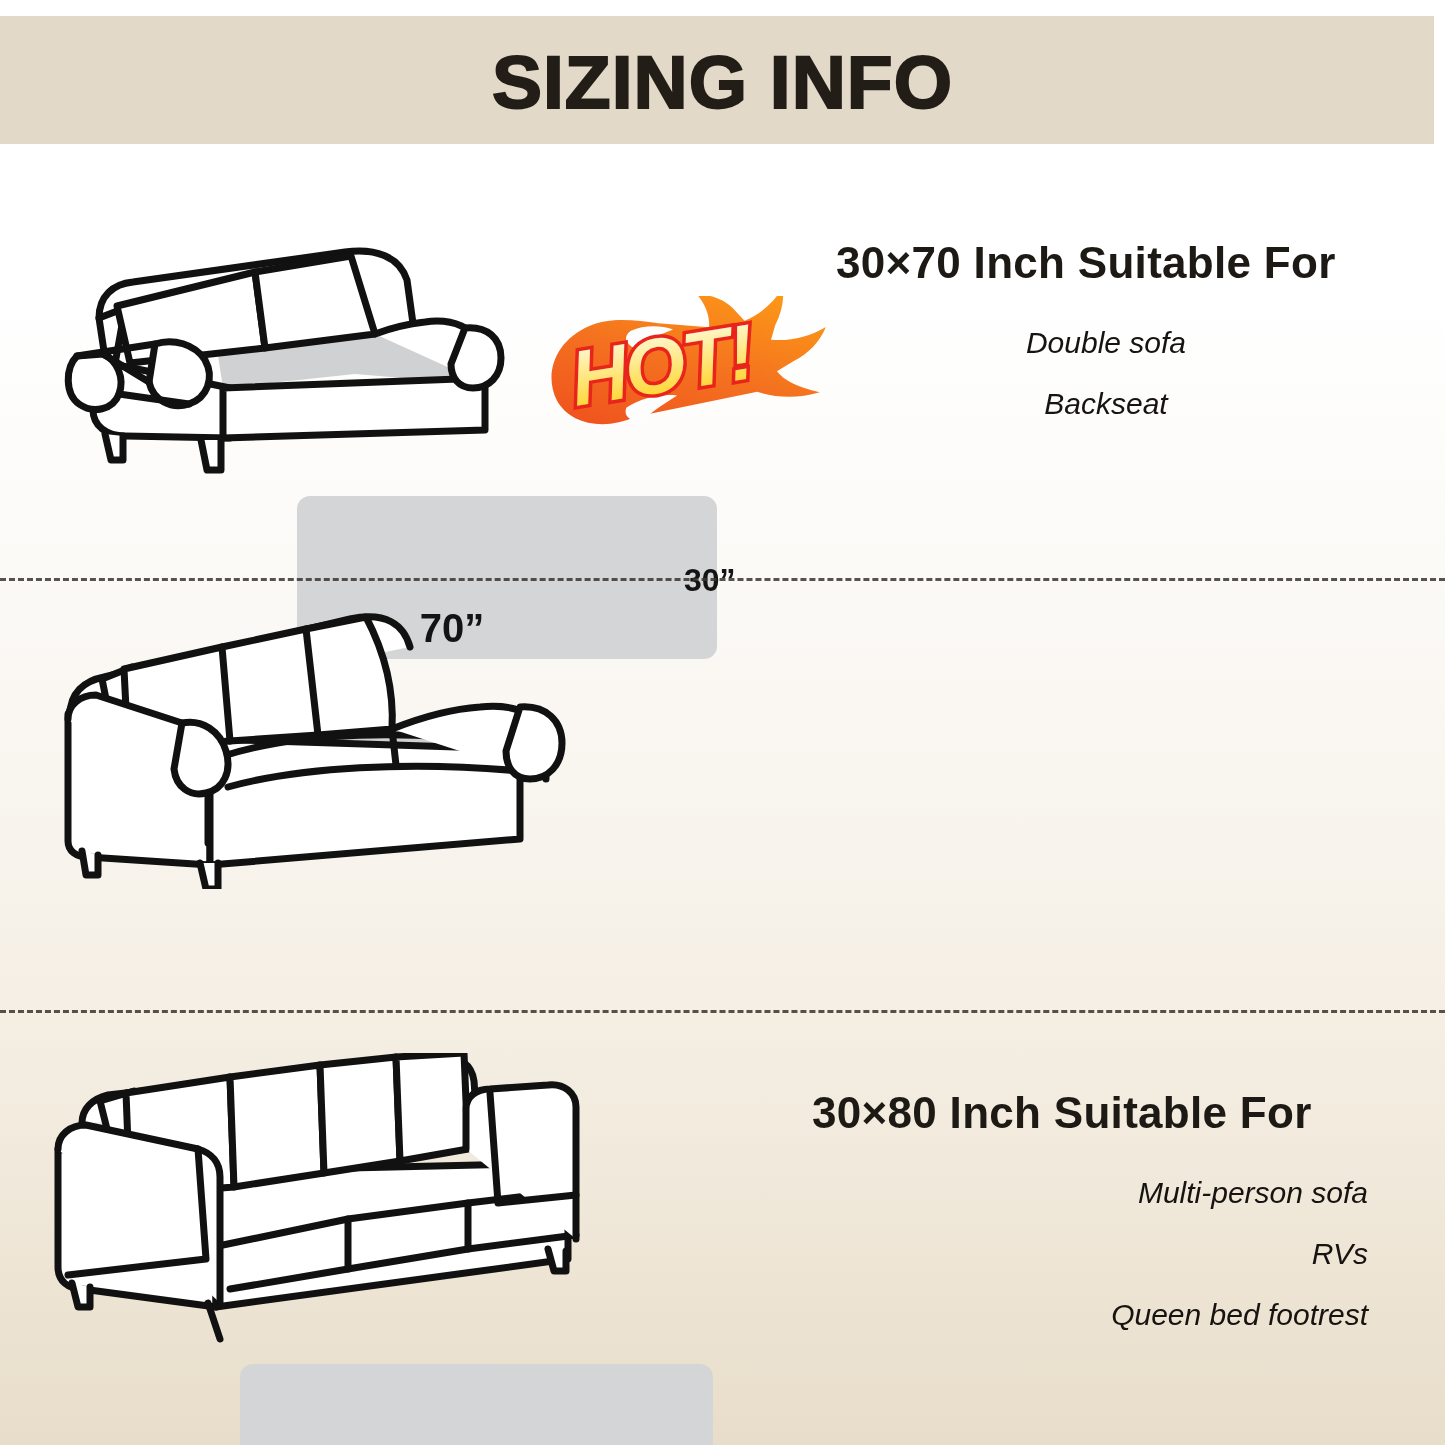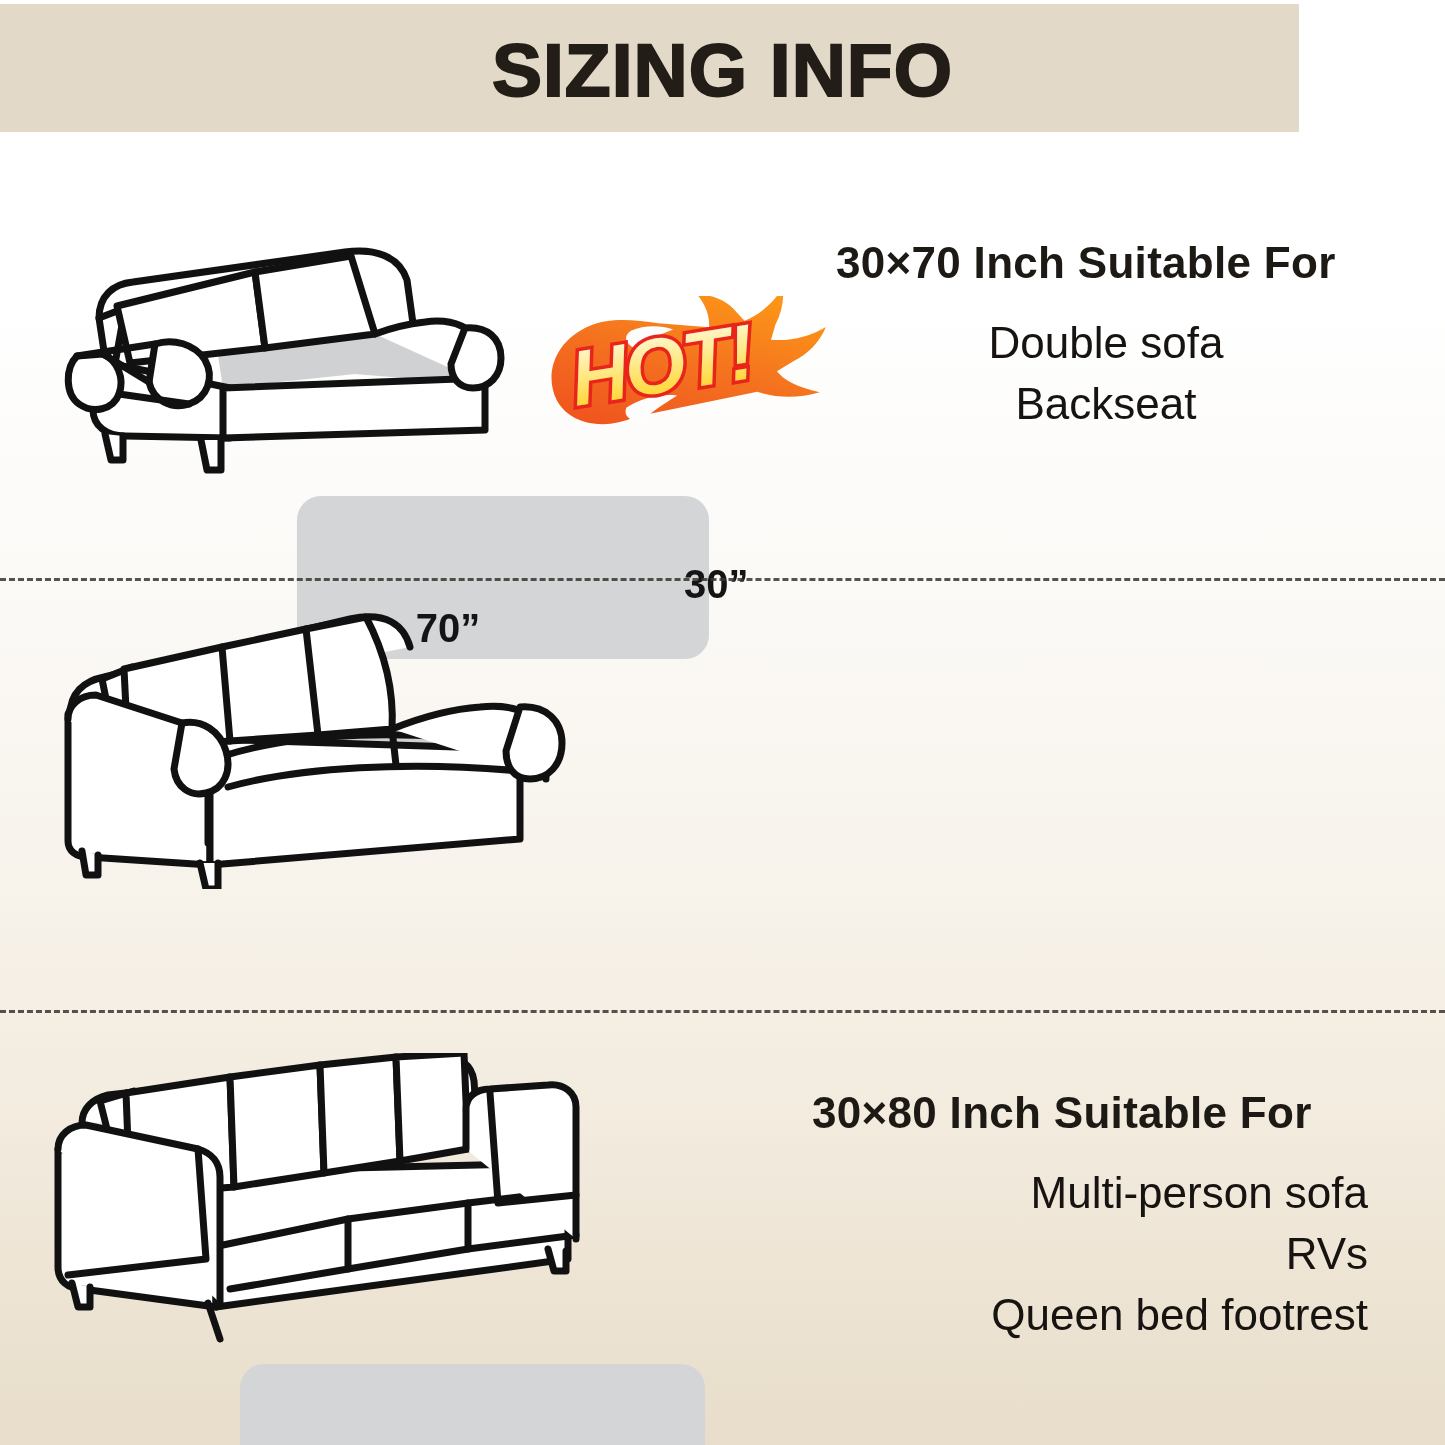--- a/index.html
+++ b/index.html
@@ -12,21 +12,21 @@
     position:relative;width:1445px;height:1445px;
     background:linear-gradient(to bottom,
       #ffffff 0px, #ffffff 300px,
       #fcfbf9 500px, #faf7f2 720px,
       #f7f2ea 900px, #f2ebde 1120px,
       #ece2d1 1330px, #e8ddca 1445px);
   }
 
   
   .header{
-    position:absolute;left:0;top:4px;width:1299px;height:128px;
+    position:absolute;left:0;top:16px;width:1434px;height:128px;
     background:#e3d9c8;
   }
   .header-title{
     position:absolute;left:0;top:27px;width:1445px;
     text-align:center;
     font-size:75px;
     font-weight:bold;
     letter-spacing:1px;
     color:#221e17;
     font-family:"Liberation Sans", sans-serif;
@@ -53,46 +53,48 @@
   .copy{position:absolute;}
   .copy .title{
     font-size:44px;
     font-weight:bold;
     color:#1d1a15;
     white-space:nowrap;
     letter-spacing:.3px;
   }
   .copy .list{margin-top:24px;text-align:center;}
   .copy .list div{
-    font-size:44px;
+    font-size:30px;
     font-weight:300;
     color:#161310;
     line-height:61px;
     white-space:nowrap;
+    font-style:italic;
   }
 
   .copy1{left:812px;top:110px;margin-left:24px;}
   .copy1 .list{width:540px;}
   .copy2{left:812px;top:524px;}
   .copy2 .list{width:556px;text-align:right;}
 
   
   .meas{
     position:absolute;
     background:#d4d5d6;
-    border-radius:24px;
+    border-radius:13px;
+    padding-left:8px;
   }
   .meas .w-label{
     position:absolute;left:0;right:0;bottom:8px;
     text-align:center;
     font-size:40px;font-weight:bold;color:#141414;
   }
   .h-label{
     position:absolute;
-    font-size:40px;font-weight:bold;color:#141414;
+    font-size:32px;font-weight:bold;color:#141414;
   }
 
   .meas1{left:297px;top:368px;width:412px;height:163px;}
   .meas1 .w-label{left:-110px;right:0;}
   .hl1{left:684px;top:434px;}
 
   .meas2{left:240px;top:800px;width:465px;height:176px;}
 
   
   .sofa{position:absolute;}

